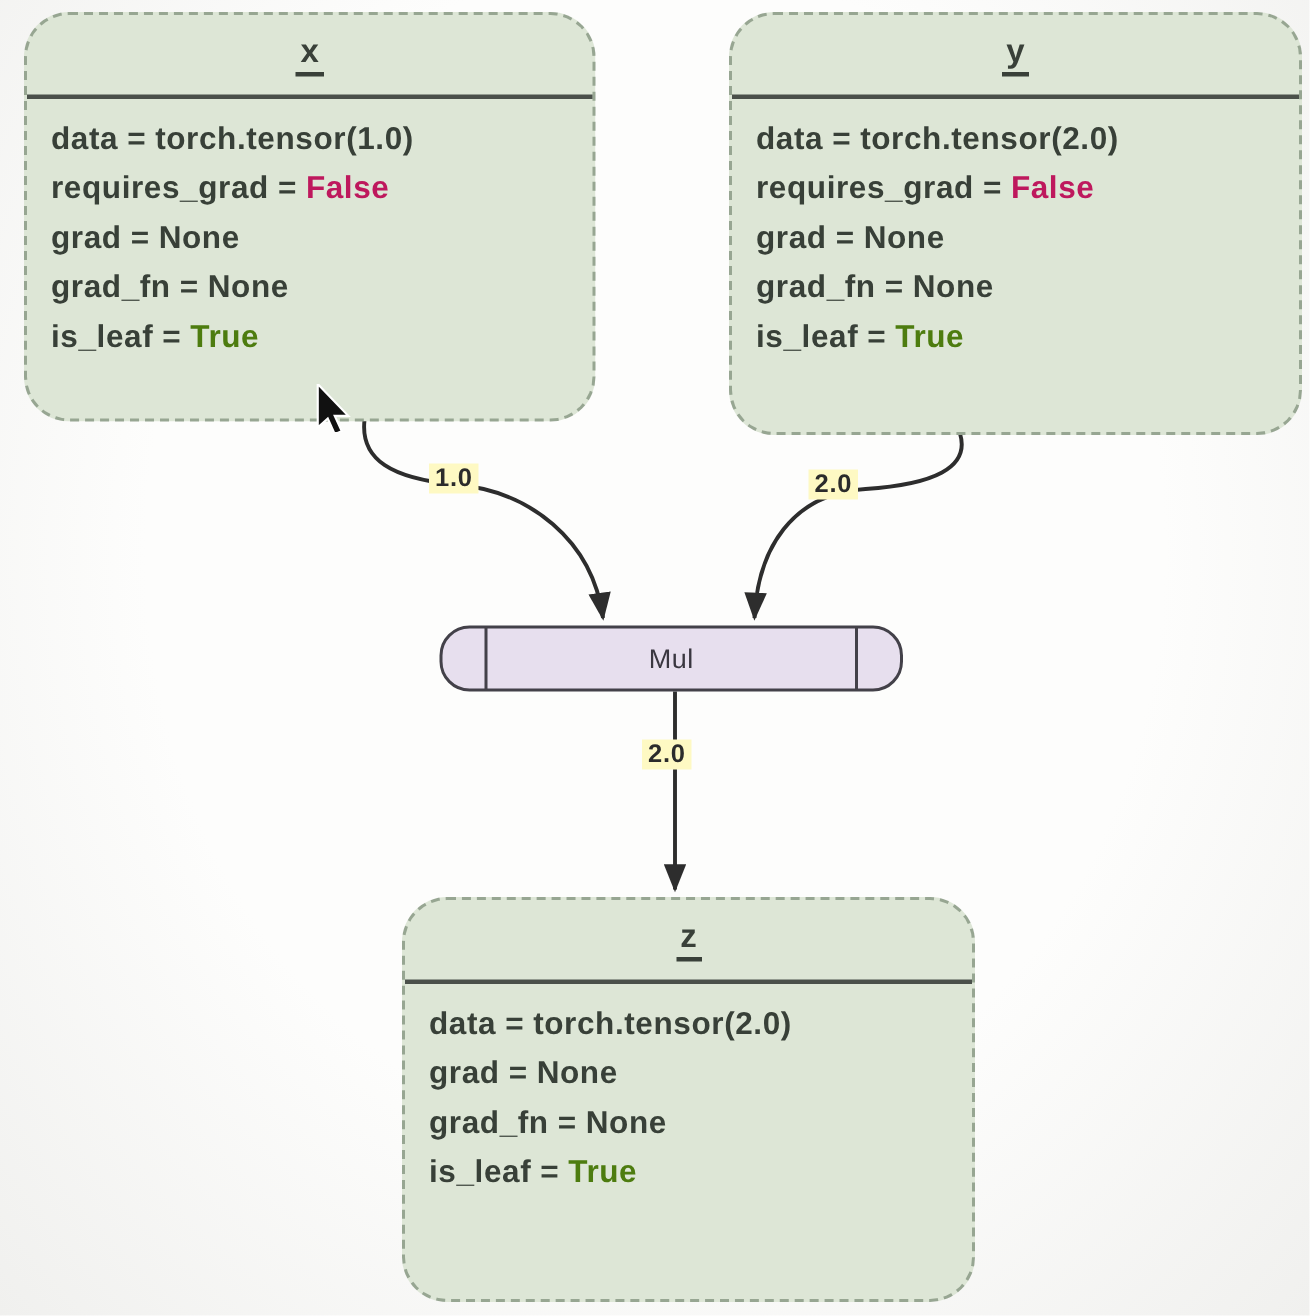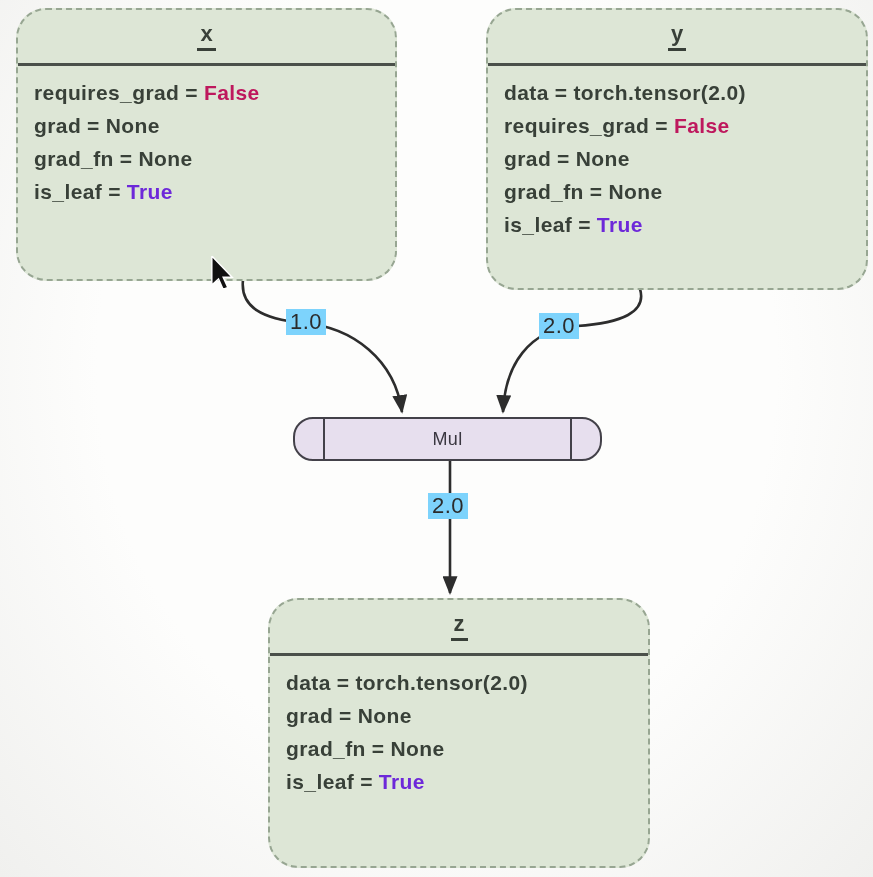--- a/index.html
+++ b/index.html
@@ -31,36 +31,36 @@
     font-size:22px; font-weight:bold; color:#394039; line-height:1;
     border-bottom:3px solid #394039; padding:0 3px 3px 3px;
   }
   .node-body { padding:10px 14px 0 16px; }
   .field-row {
     font-size:21px; font-weight:bold; color:#384038;
     line-height:33px; white-space:nowrap; letter-spacing:0.4px;
   }
   .f-eq { margin:0 6px; }
   .val-red   { color:#be185d; }
-  .val-green { color:#6d28d9; }
+  .val-green { color:#4d7c0f; }
 
   .op-node {
     position:absolute; left:293px; top:417px; width:309px; height:44px;
     box-sizing:border-box; background:#e7dfee;
     border:2px solid #434149; border-radius:20px;
     display:flex; align-items:center; justify-content:center;
   }
   .op-divider { position:absolute; top:-1px; bottom:-1px; width:2px; background:#434149; }
   .op-divider.left  { left:28px; }
   .op-divider.right { right:28px; }
   .op-label { font-size:18px; color:#3a3740; letter-spacing:0.3px; }
 
   .edge-label {
-    position:absolute; background:#7dd3fc; padding:0 4px;
-    font-size:22px; font-weight:normal; color:#2b2b2b; letter-spacing:0.5px;
+    position:absolute; background:#fef9c3; padding:0 4px;
+    font-size:17px; font-weight:bold; color:#2b2b2b; letter-spacing:0.5px;
   }
   .edge-label.x-in  { left:286px; top:309px; }
   .edge-label.y-in  { left:539px; top:313px; }
   .edge-label.z-out { left:428px; top:493px; }
 
   .mouse-cursor { position:absolute; left:210px; top:256px; pointer-events:none; }
 </style>
 </head>
 <body>
 
@@ -75,20 +75,23 @@
     <path class="edge" d="M243,280 C240,307 262,319 303,323 C353,327 395,360 402,412" marker-end="url(#arrow)"></path>
     <path class="edge" d="M640,289 C647,312 622,323 577,326 C528,329 505,366 503,412" marker-end="url(#arrow)"></path>
     <path class="edge" d="M450,461 L450,593" marker-end="url(#arrow)"></path>
   </svg>
 
   <div class="tensor-node node-x">
     <div class="node-header">
       <span class="node-title">x</span>
     </div>
     <div class="node-body">
+      <div class="field-row">
+        <span class="f-label">data</span><span class="f-eq">=</span><span class="f-value">torch.tensor(1.0)</span>
+      </div>
       <div class="field-row">
         <span class="f-label">requires_grad</span><span class="f-eq">=</span><span class="f-value val-red">False</span>
       </div>
       <div class="field-row">
         <span class="f-label">grad</span><span class="f-eq">=</span><span class="f-value">None</span>
       </div>
       <div class="field-row">
         <span class="f-label">grad_fn</span><span class="f-eq">=</span><span class="f-value">None</span>
       </div>
       <div class="field-row">

